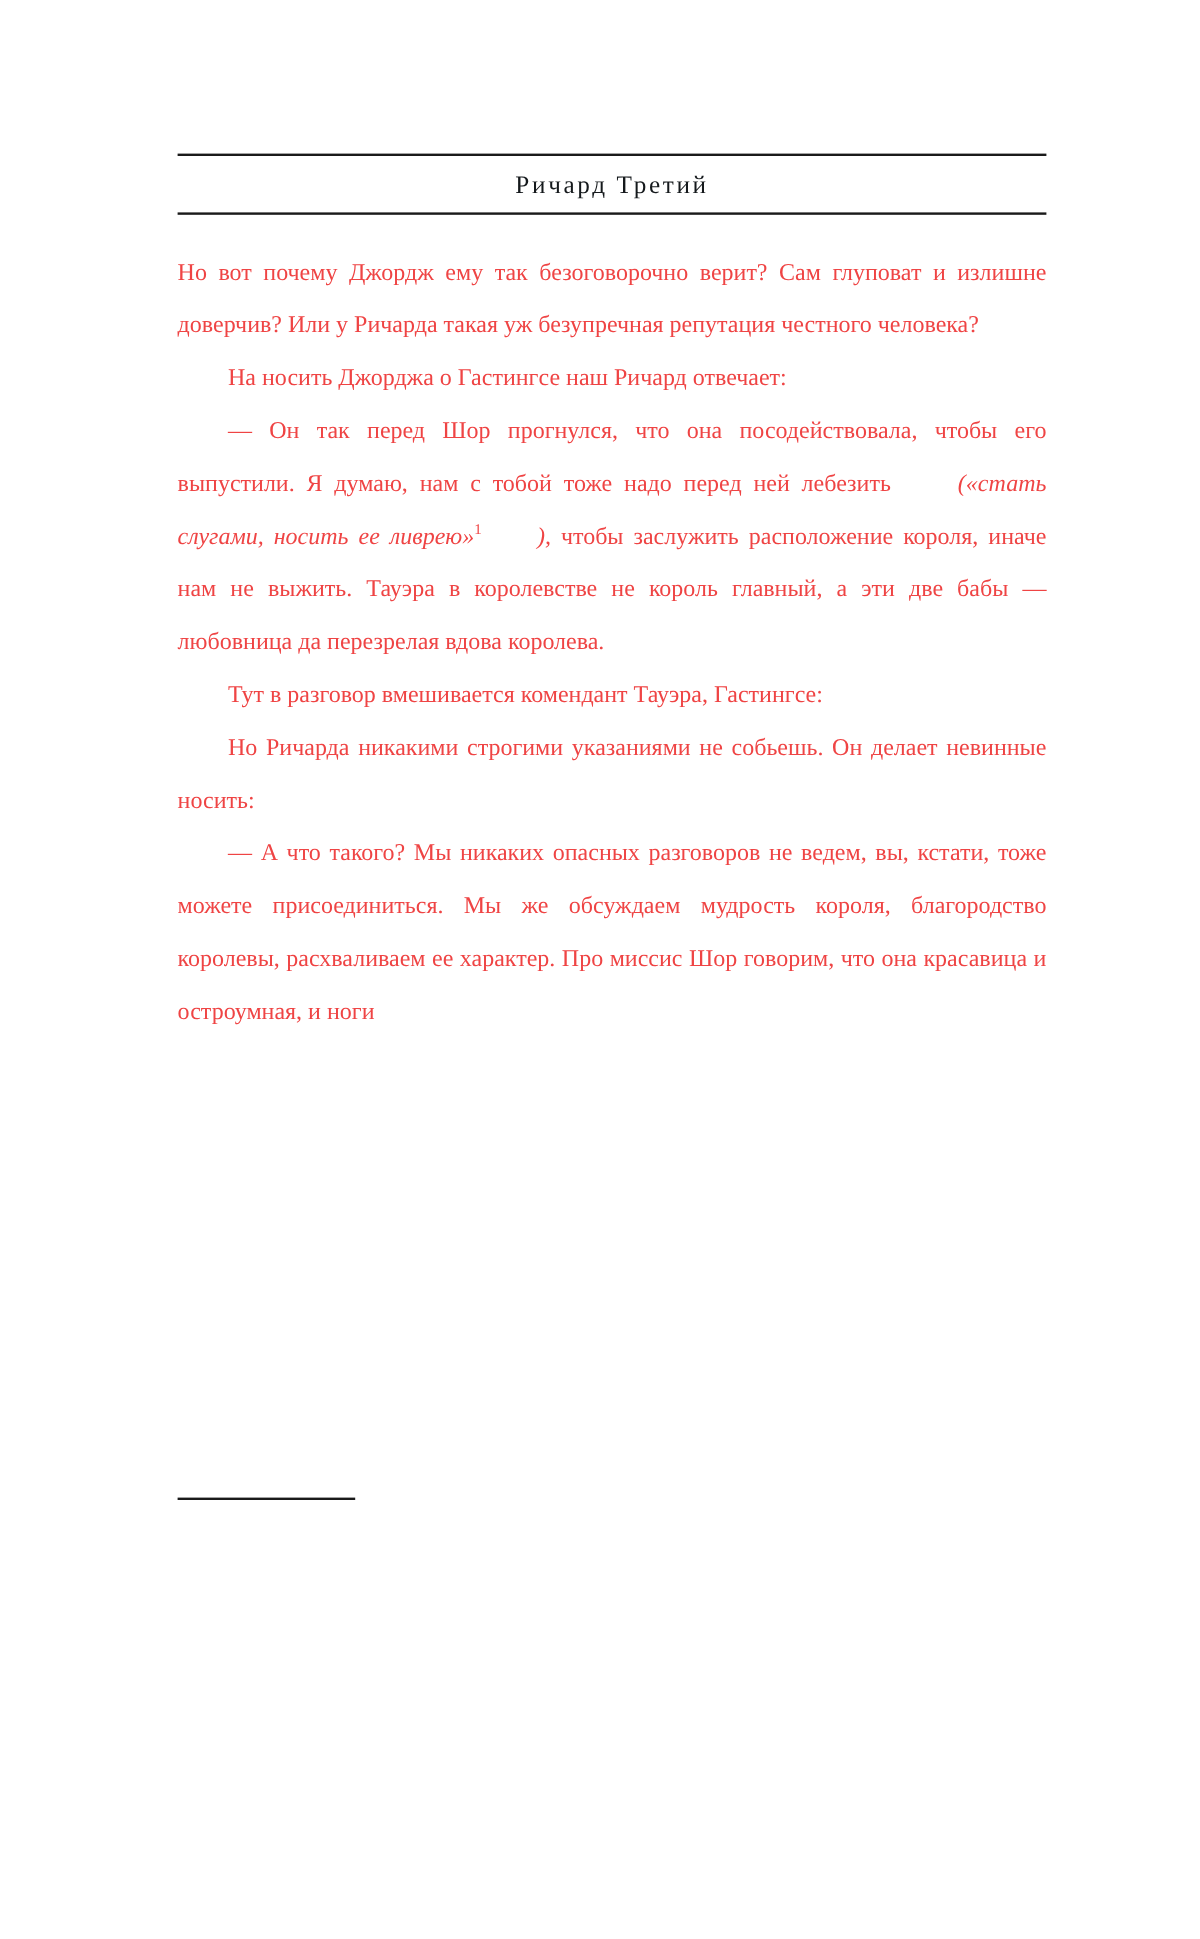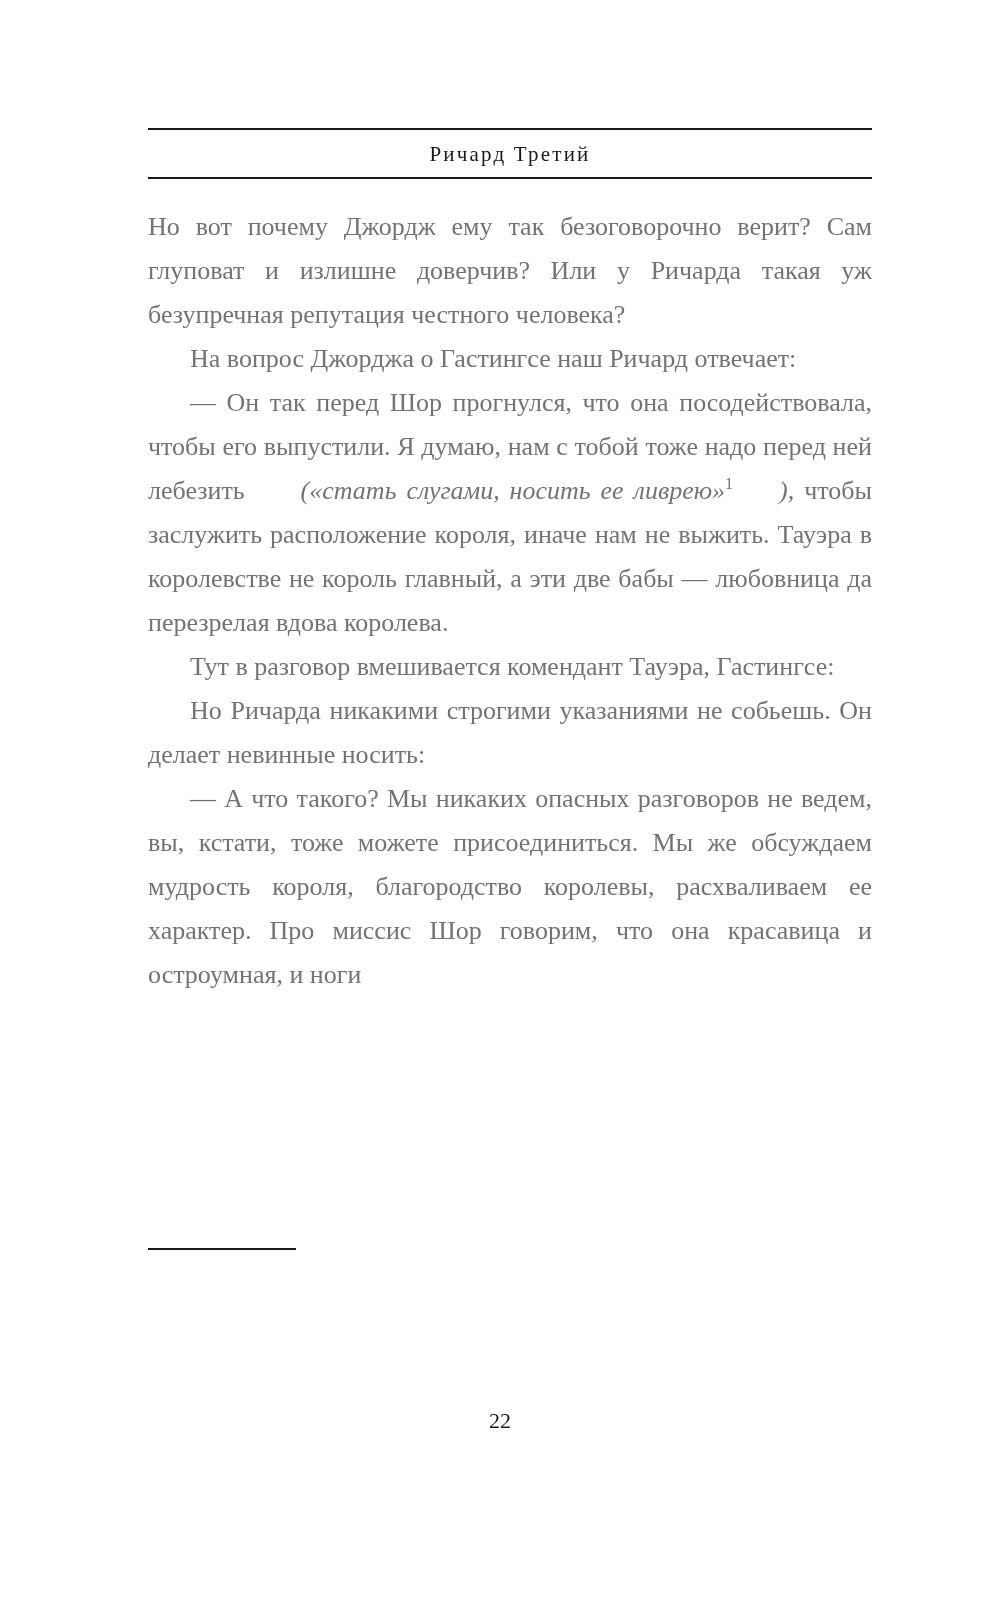--- a/index.html
+++ b/index.html
@@ -48,25 +48,25 @@
     font-size: 21px;
     letter-spacing: 2.2px;
     padding: 12px 0 10px 0;
     color: #15191c;
     font-family: "Liberation Serif", "DejaVu Serif", serif;
   }
 
   
   .body-text {
     margin-top: 26px;
-    font-size: 26px;
+    font-size: 20px;
     line-height: 44px;
     text-align: justify;
     text-justify: inter-word;
-    color: #737373;
+    color: #ef4444;
     hyphens: manual;
   }
   .body-text p {
     margin: 0;
   }
   .body-text p.indent {
     text-indent: 42px;
   }
   .body-text em {
     font-style: italic;
@@ -117,30 +117,29 @@
 <div class="page">
 
   <div class="content">
 
     <div class="header-rule-top"></div>
     <div class="running-head">Ричард Третий</div>
     <div class="header-rule-bottom"></div>
 
     <div class="body-text">
       <p>Но вот почему Джордж ему так безоговорочно верит? Сам глуповат и излишне доверчив? Или у Ричарда такая уж безупречная репутация честного человека?</p>
-      <p class="indent">На вопрос Джорджа о Гастингсе наш Ричард отвечает:</p>
+      <p class="indent">На носить Джорджа о Гастингсе наш Ричард отвечает:</p>
       <p class="indent">
         <span>— Он так перед Шор прогнулся, что она посодействовала, чтобы его выпустили. Я думаю, нам с тобой тоже надо перед ней лебезить </span><em>(«стать слугами, носить ее ливрею»</em><sup>1</sup><em>), </em><span>чтобы заслужить расположение короля, иначе нам не выжить. Тауэра в королевстве не король главный, а эти две бабы — любовница да перезрелая вдова королева.</span>
       </p>
       <p class="indent">Тут в разговор вмешивается комендант Тауэра, Гастингсе:</p>
       <p class="indent">Но Ричарда никакими строгими указаниями не собьешь. Он делает невинные носить:</p>
       <p class="indent">— А что такого? Мы никаких опасных разговоров не ведем, вы, кстати, тоже можете присоединиться. Мы же обсуждаем мудрость короля, благородство королевы, расхваливаем ее характер. Про миссис Шор говорим, что она красавица и остроумная, и ноги</p>
     </div>
 
   </div>
 
   <div class="footnote-wrap">
     <div class="footnote-rule"></div>
   </div>
 
-  <div class="folio">22</div>
 
 </div>
 
 </body></html>

